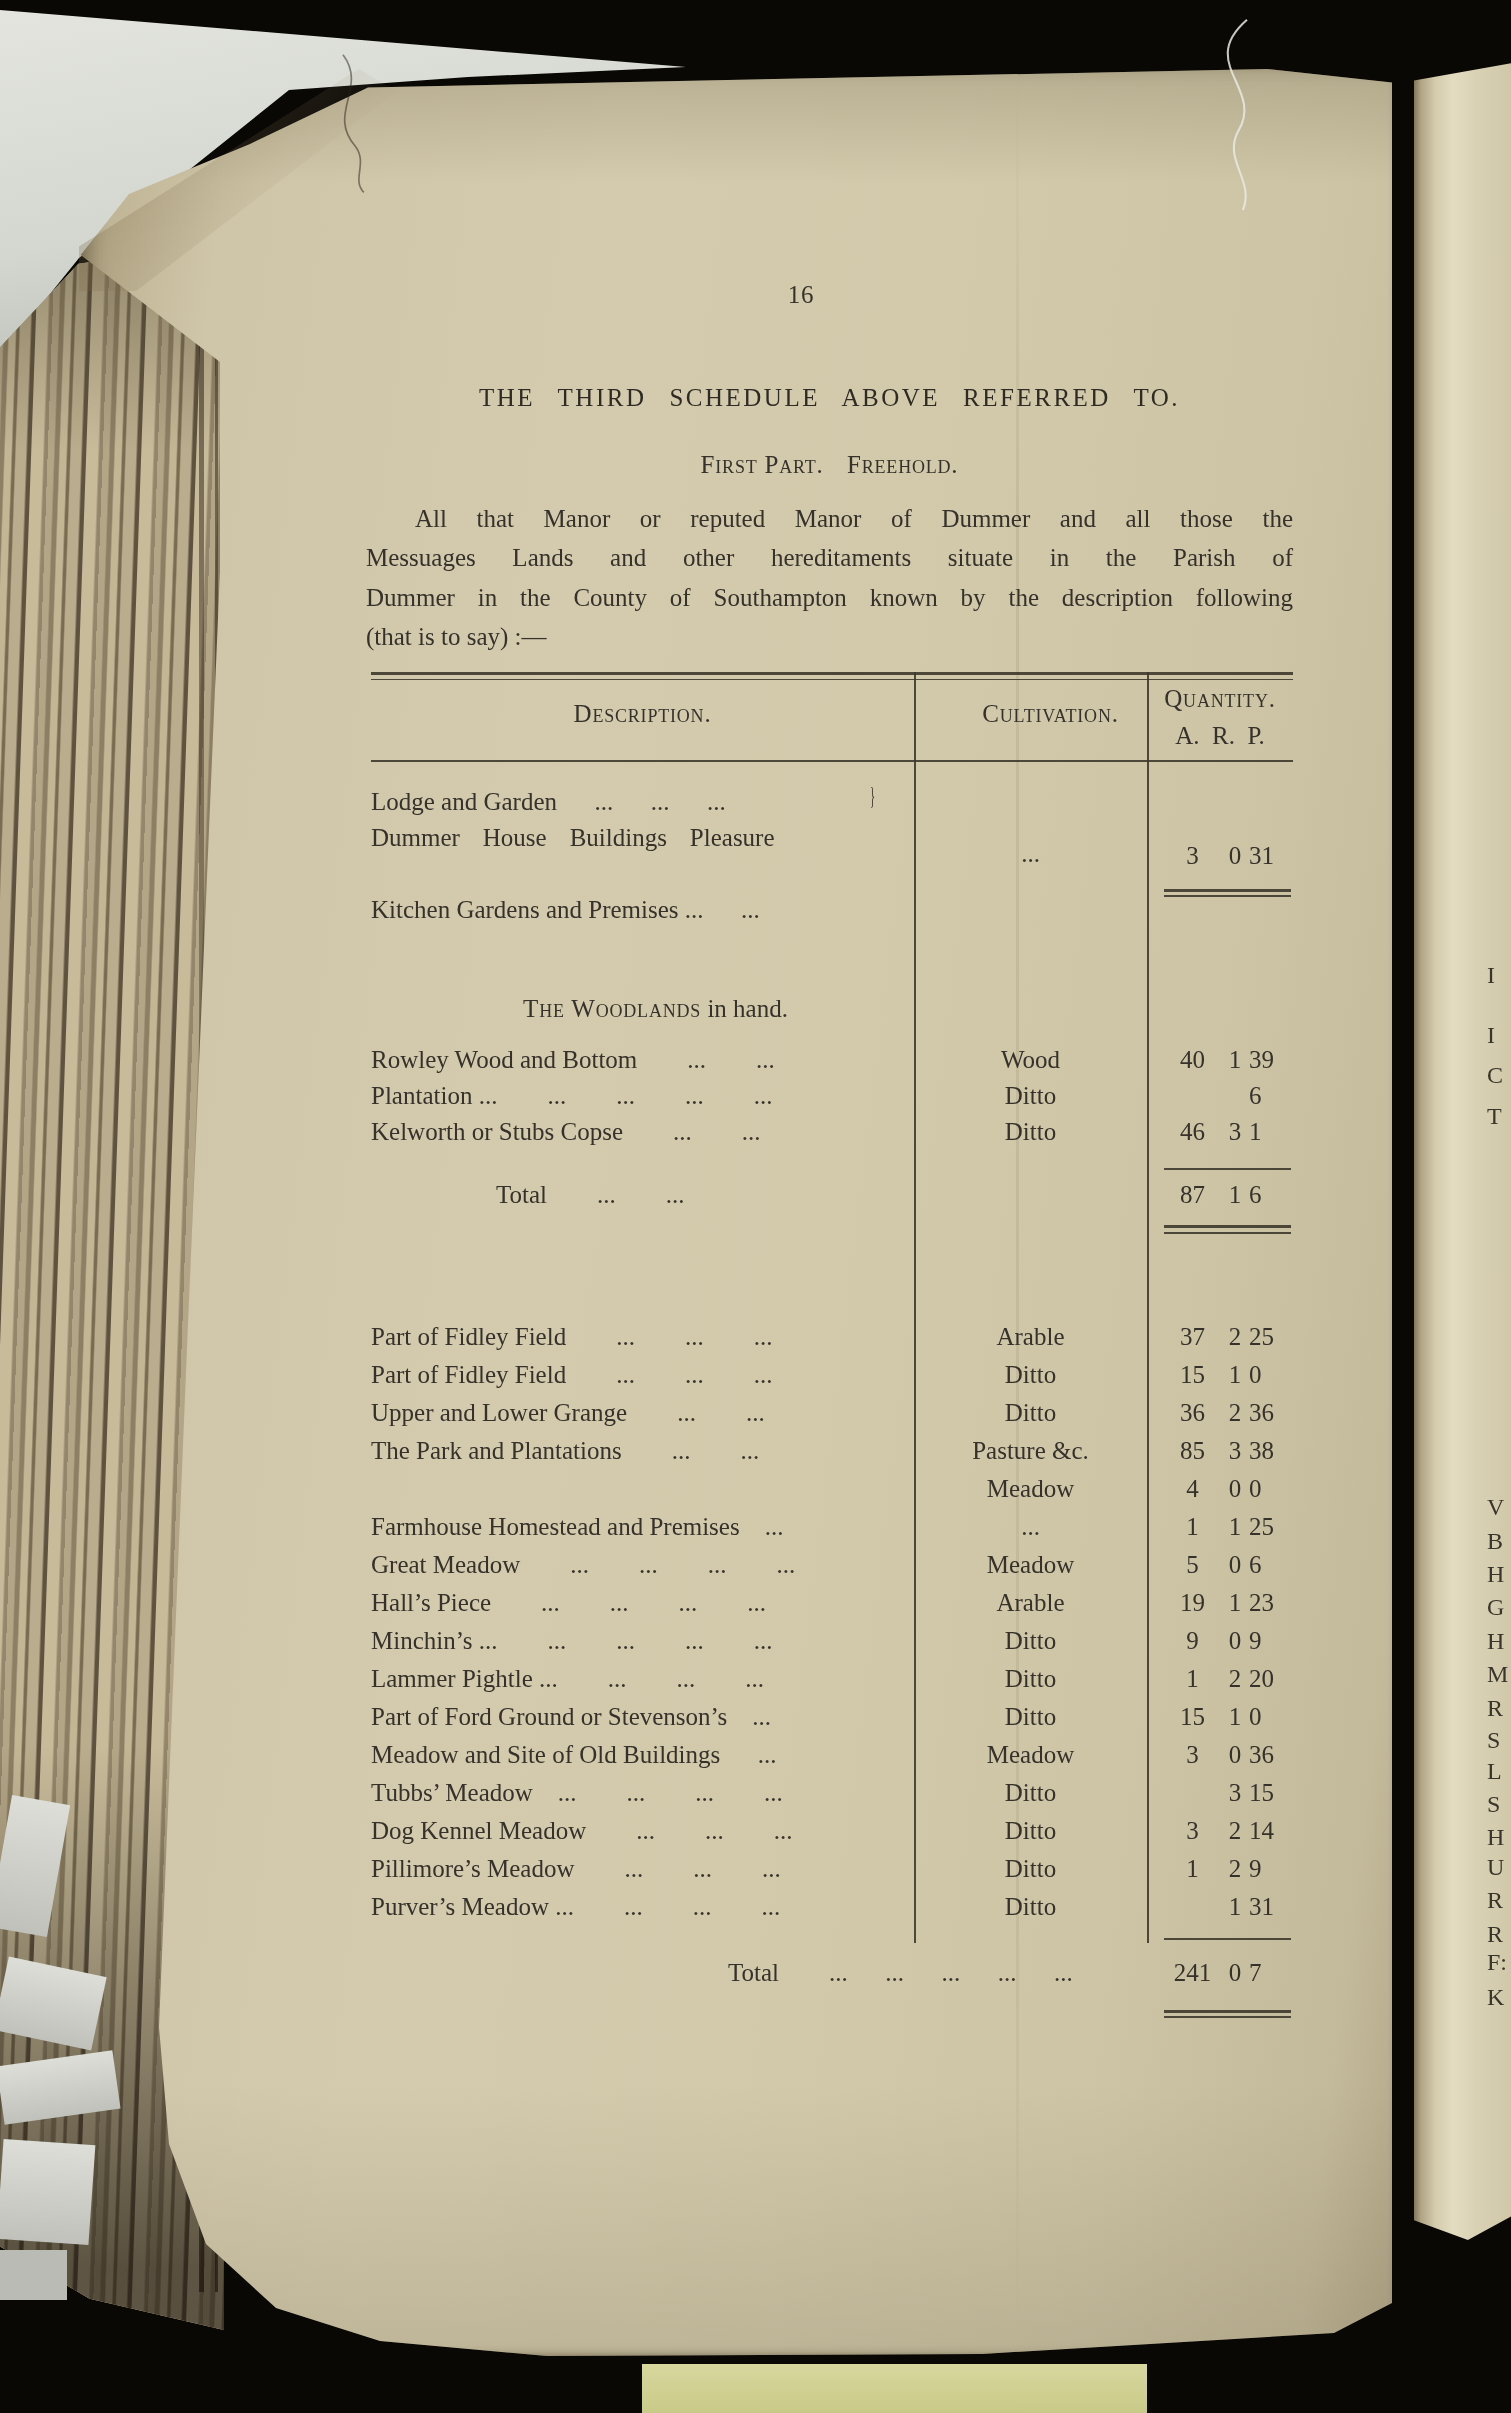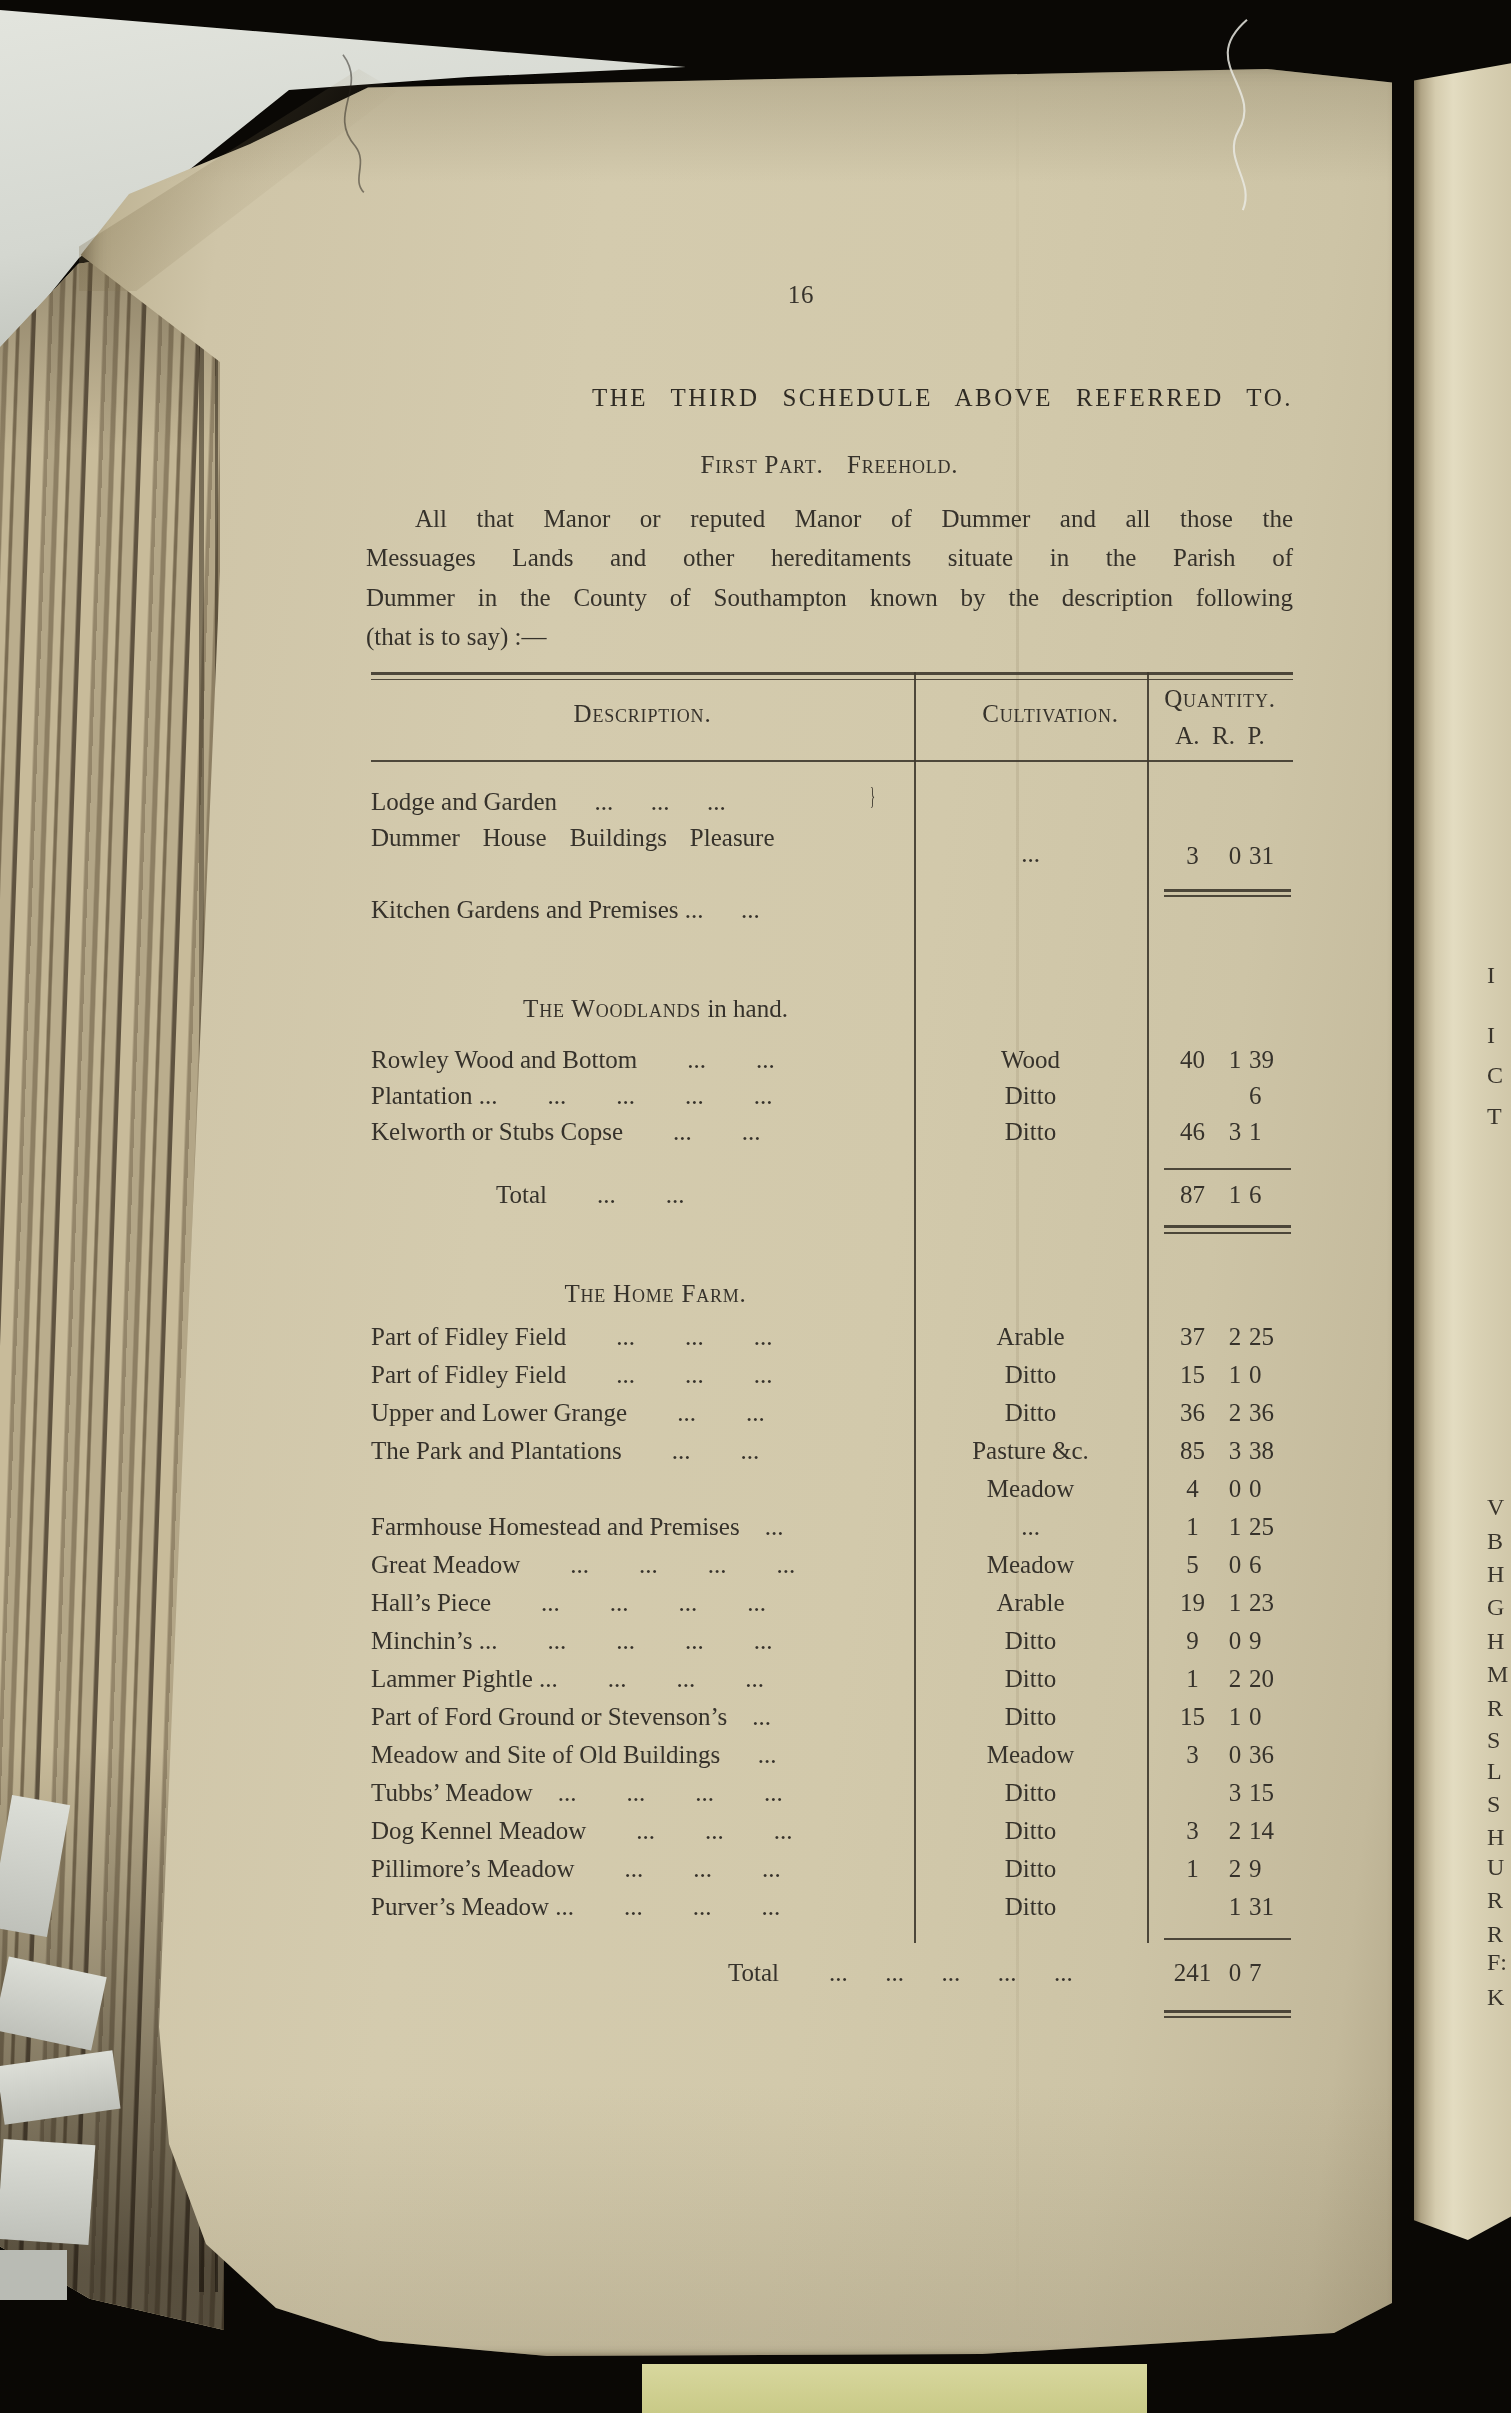--- a/index.html
+++ b/index.html
@@ -50,21 +50,21 @@
   .note{left:642px;top:2364px;width:505px;height:49px;
     background:linear-gradient(180deg,#d8d79e,#c9ca87);}
 
   .thread{left:1138px;top:12.5px;}
   .thread2{left:318px;top:46px;}
 
   
   .content{left:0;top:0;width:1512px;height:2413px;color:#36322b;}
   .content .abs{line-height:33px;font-size:25px;}
   .pagenum{left:366px;top:278px;width:870px;text-align:center;letter-spacing:0.8px;}
-  .title{left:366px;top:381px;width:927px;text-align:right;font-size:28px;
+  .title{left:366px;top:381px;width:927px;text-align:center;font-size:28px;
          letter-spacing:2.5px;word-spacing:14.2px;color:#2f2b24;}
   .subtitle{left:366px;top:448px;width:927px;text-align:center;font-variant:small-caps;
             font-size:25px;letter-spacing:0.8px;}
   .subtitle .gap{display:inline-block;width:23.4px;}
   .para-line{left:366px;width:927px;text-align:justify;text-align-last:justify;font-size:25px;}
   .para-last{left:366px;width:927px;font-size:25px;}
   .indent1{text-indent:49px;}
 
   
   .table{left:371px;top:672px;width:922px;height:1389px;}
@@ -238,23 +238,20 @@
           </div>
         </div>
       <div class="abs rule qrule" style="top:496px;"></div>
       <div class="abs total-lab" style="top:506px;left:125px;">Total  ...  ...</div>
       <div class="abs qa" style="top:506px;">87</div>
       <div class="abs qr" style="top:506px;">1</div>
       <div class="abs qp" style="top:506px;">6</div>
       <div class="abs rule qrule qrule-b" style="top:553px;"></div>
       <div class="abs rule qrule" style="top:560px;"></div>
 
-      <div class="abs sec-head" style="top:605px;">
-        <span class="caps">The Home Farm.</span>
-      </div>
       <div class="abs rows home-rows" style="top:648px;">
 
           <div class="trow">
             <span class="cell desc">Part of Fidley Field  ...  ...  ...</span>
             <span class="cell cult-cell">Arable</span>
             <span class="cell qa">37</span>
             <span class="cell qr">2</span>
             <span class="cell qp">25</span>
           </div>
 

